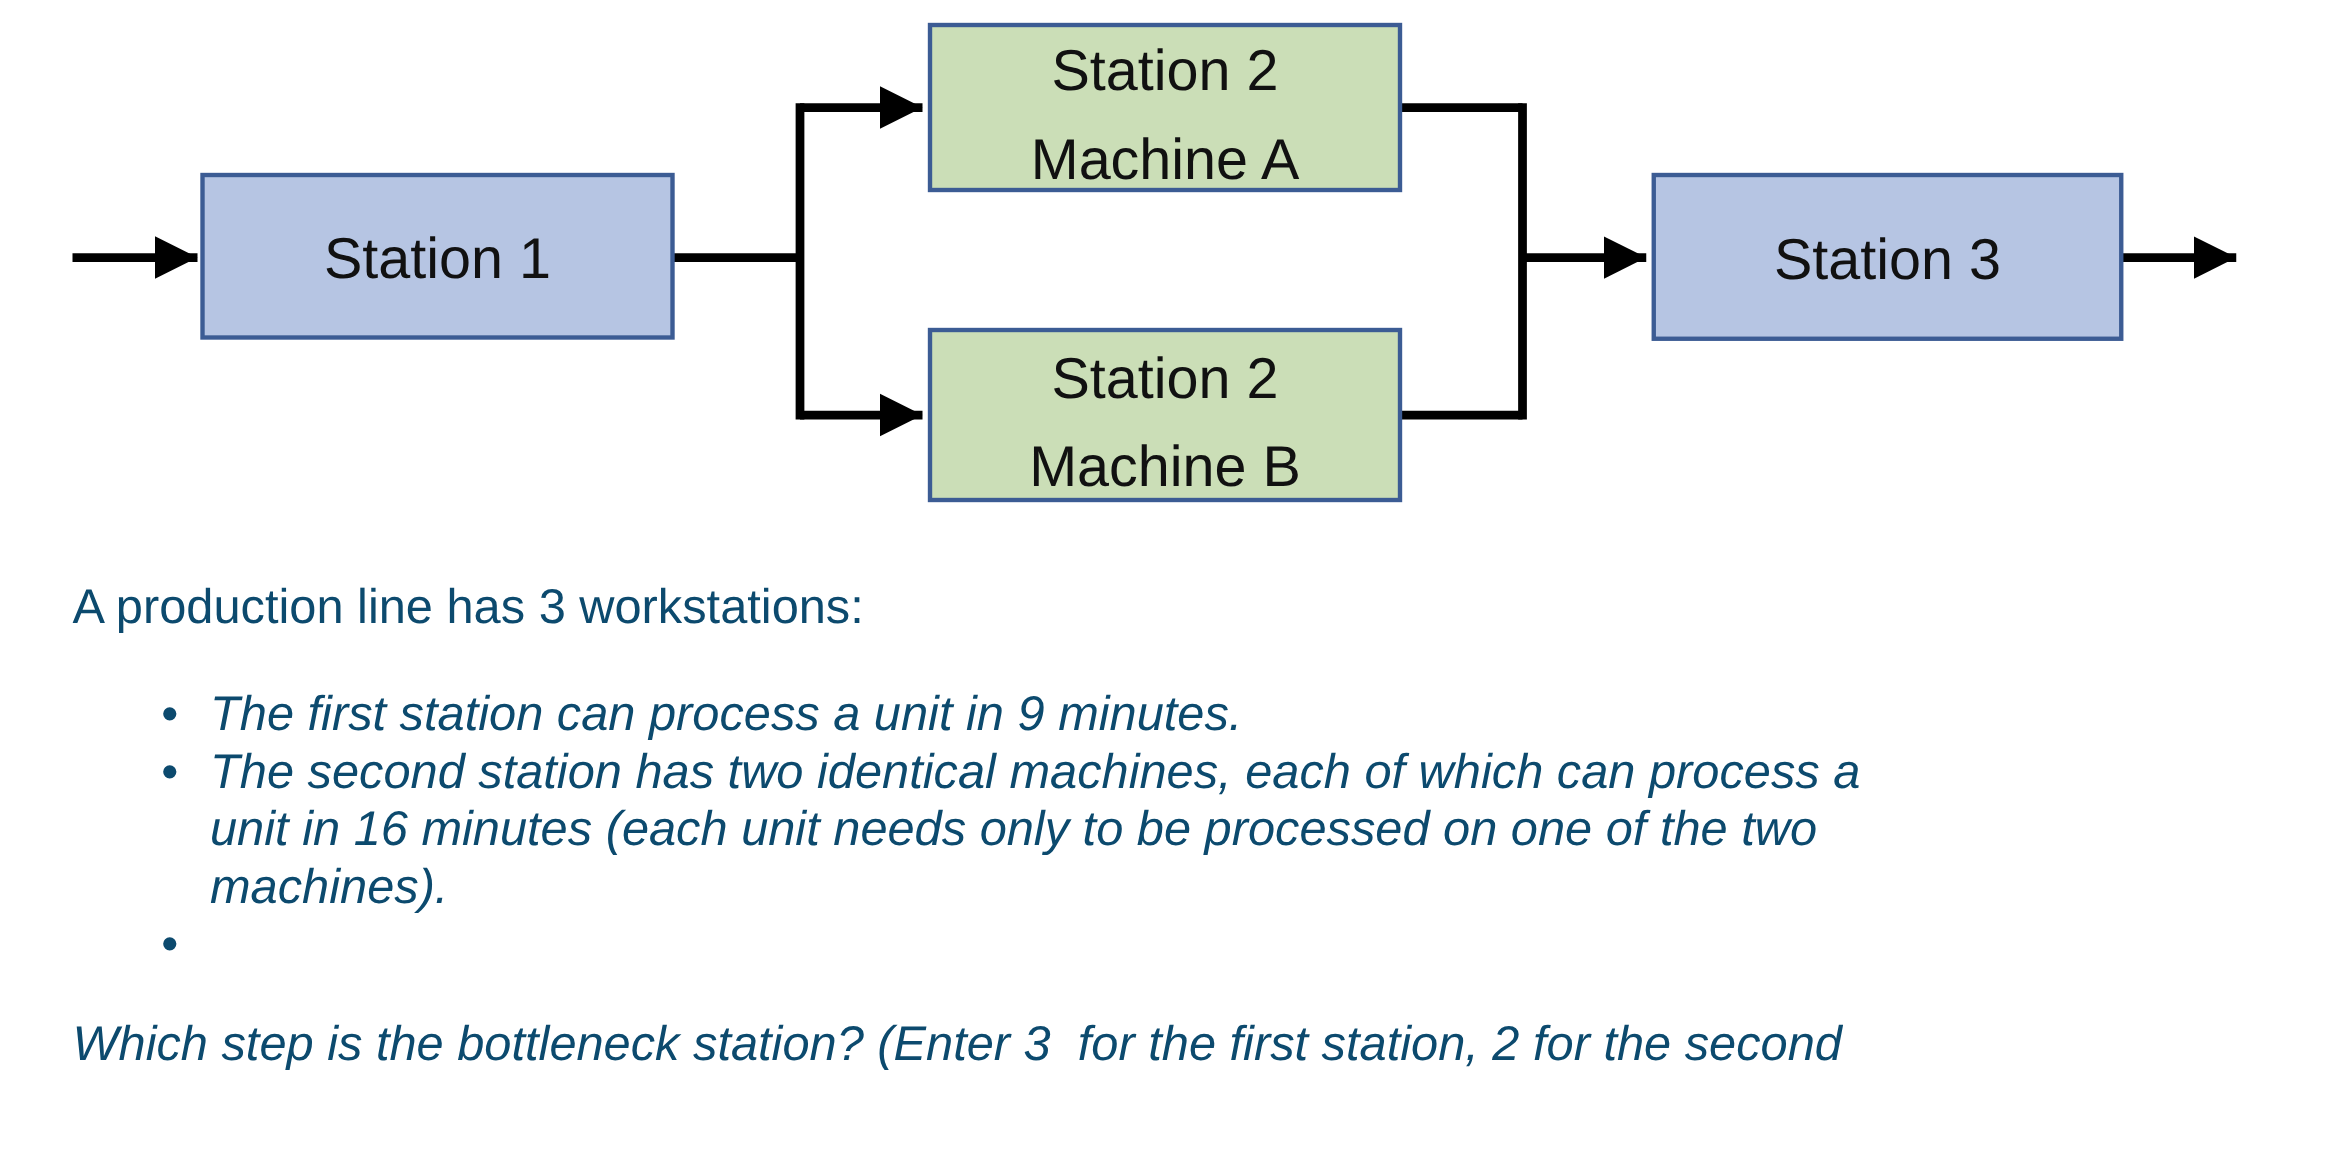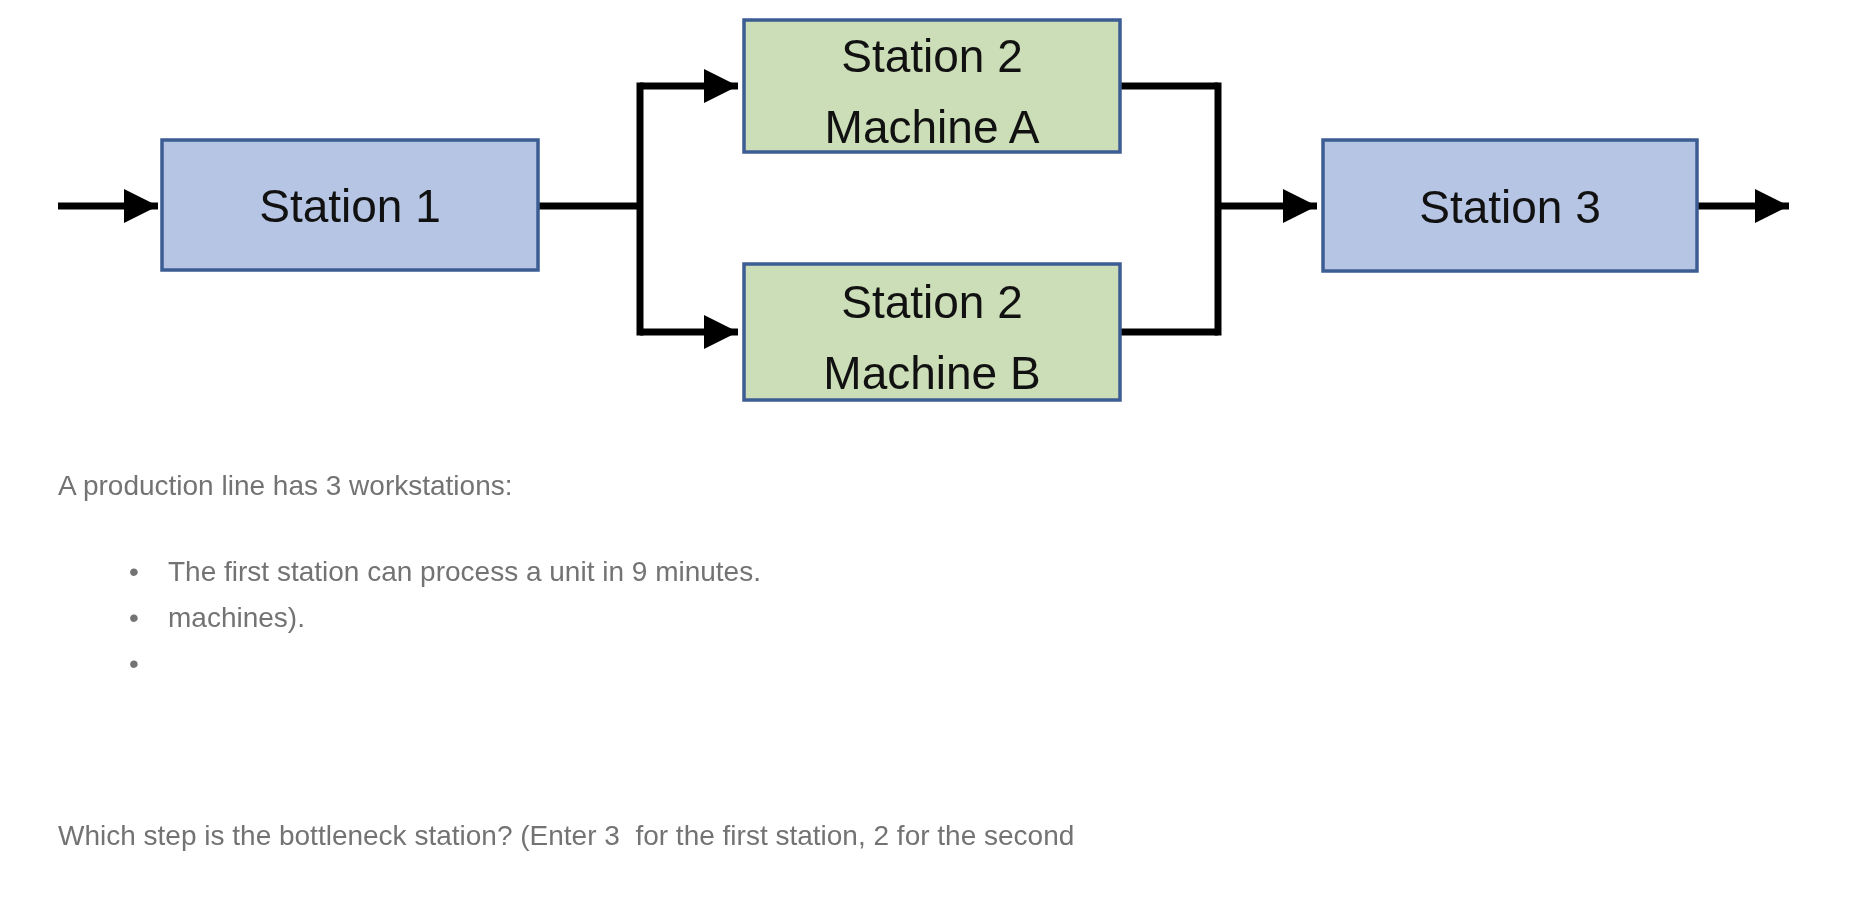--- a/index.html
+++ b/index.html
@@ -25,35 +25,35 @@
   .flow-line.cap-square { stroke-linecap: square; }
   .station-rect { stroke: #3c5c94; stroke-width: 3.5; }
   .box-label {
     font-family: "Liberation Sans", "DejaVu Sans", sans-serif;
     font-size: 46px;
     fill: #111111;
     text-anchor: middle;
   }
   .textblock {
     position: absolute;
-    color: #737373;
-    font-size: 28px;
+    color: #0c4a6e;
+    font-size: 39px;
     line-height: 46px;
   }
   .intro { left: 58px; top: 463px; }
   .bullets {
     left: 129px; top: 549px;
     list-style: none;
   }
   .bullets li { display: flex; }
   .bullet-dot {
     width: 39px;
     flex: 0 0 39px;
   }
-  .bline { display: block; white-space: pre; }
+  .bline { display: block; white-space: pre; font-style: italic; }
   .question { left: 58px; top: 813px; }
 </style>
 </head>
 <body>
 
 <div class="page">
 
   <svg class="diagram" width="1864" height="430" viewBox="0 0 1864 430">
     <defs>
       <marker id="arrowhead" markerUnits="userSpaceOnUse" markerWidth="36" markerHeight="38" refX="34" refY="19" orient="auto">
@@ -90,20 +90,22 @@
   <ul class="textblock bullets">
     <li>
       <span class="bullet-dot">•</span>
       <span class="btext">
         <span class="bline">The first station can process a unit in 9 minutes.</span>
       </span>
     </li>
     <li>
       <span class="bullet-dot">•</span>
       <span class="btext">
+        <span class="bline">The second station has two identical machines, each of which can process a</span>
+        <span class="bline">unit in 16 minutes (each unit needs only to be processed on one of the two</span>
         <span class="bline">machines).</span>
       </span>
     </li>
     <li>
       <span class="bullet-dot">•</span>
     </li>
   </ul>
 
   <p class="textblock question">
     <span class="bline">Which step is the bottleneck station? (Enter 3  for the first station, 2 for the second</span>

